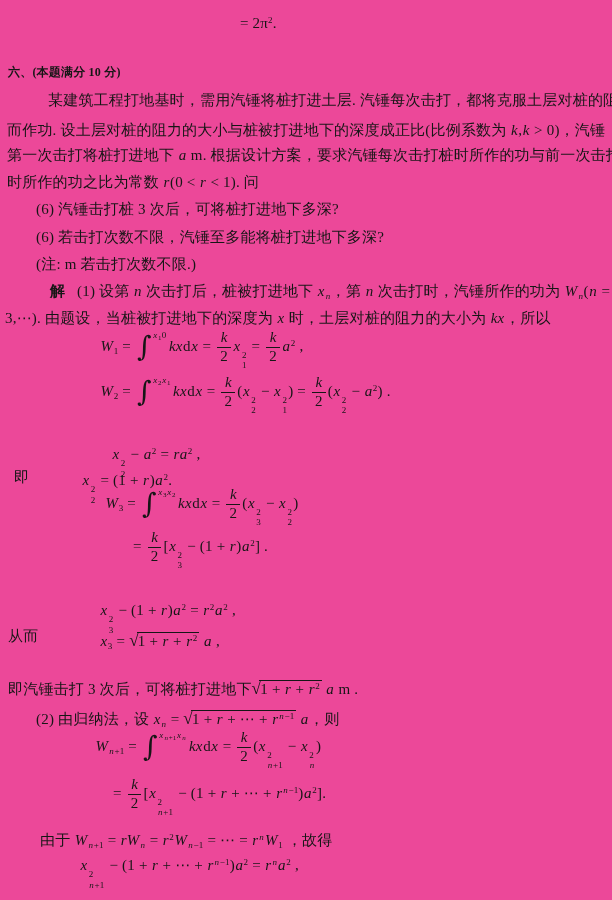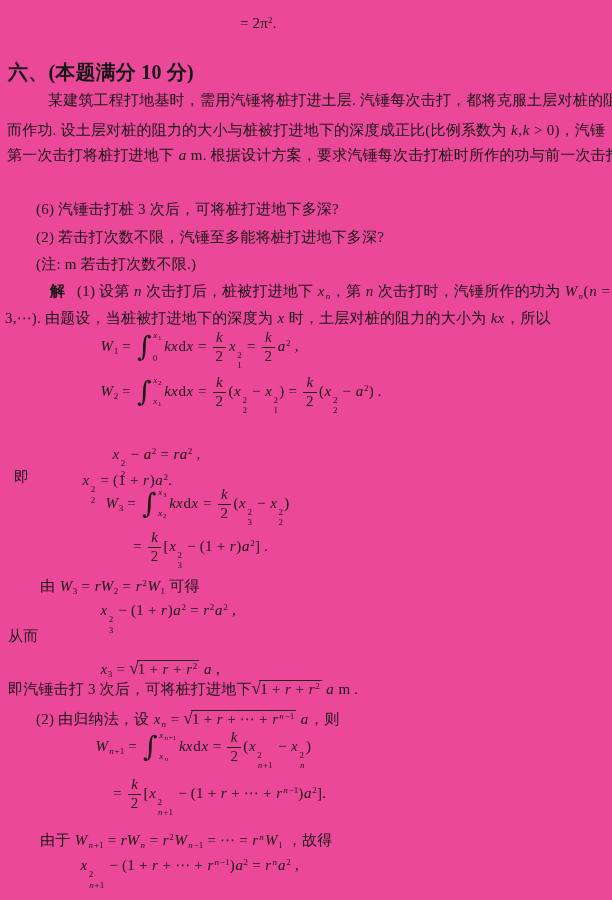--- a/index.html
+++ b/index.html
@@ -15,35 +15,35 @@
     width:612px; height:900px;
     background:#ec4899;
     overflow:hidden;
   }
   .ln {
     position:absolute;
     white-space:nowrap;
     line-height:20px;
     letter-spacing:0.2px;
   }
-  .heading { font-weight:bold; font-size:20px; }
+  .heading { font-weight:bold; font-size:12px; }
   i { font-family:"Liberation Serif","DejaVu Serif",serif; padding:0 0.5px; }
   sub { font-size:9px; vertical-align:-3px; }
   sup { font-size:9px; vertical-align:5px; }
   b { font-weight:bold; }
 
   
   .frac { display:inline-block; vertical-align:middle; text-align:center; line-height:1.05; margin:0 2px; }
   .frac .fn { display:block; border-bottom:1px solid #161616; padding:0 3px 1px; }
   .frac .fd { display:block; padding-top:1px; }
 
   
   .intg { display:inline-flex; align-items:center; vertical-align:middle; margin:0 2px; }
   .isign { font-size:28px; line-height:0.95; font-family:"DejaVu Serif",serif; }
-  .ilims { display:inline-flex; flex-direction:column; justify-content:space-between; height:32px; font-size:9px; line-height:1; margin-left:1px; }
+  .ilims { display:inline-flex; flex-direction:row; justify-content:space-between; height:32px; font-size:9px; line-height:1; margin-left:1px; }
   .ilims sub { font-size:7px; vertical-align:-2px; }
 
   
   .ss { display:inline-flex; flex-direction:column; align-items:flex-start; font-size:9px; line-height:1.2; vertical-align:-7px; margin:0 1px; }
 
   
   .sqrt { display:inline-block; white-space:nowrap; }
   .rsg { font-size:1.15em; }
   .rbar { border-top:1.2px solid #161616; padding:0 2px 0 1px; margin-left:-2px; }
 </style>
@@ -52,23 +52,24 @@
 
 <div class="page">
 
   <div class="ln" style="top:10px;left:240px">= 2π<sup>2</sup>.</div>
 
   <div class="ln heading" style="top:62px;left:8px">六、(本题满分 10 分)</div>
 
   <div class="ln" style="top:90px;left:48px">某建筑工程打地基时，需用汽锤将桩打进土层. 汽锤每次击打，都将克服土层对桩的阻力</div>
   <div class="ln" style="top:120px;left:7px">而作功. 设土层对桩的阻力的大小与桩被打进地下的深度成正比(比例系数为 <i>k</i>,<i>k</i> &gt; 0)，汽锤</div>
   <div class="ln" style="top:145px;left:7px">第一次击打将桩打进地下 <i>a</i> m. 根据设计方案，要求汽锤每次击打桩时所作的功与前一次击打</div>
+  <div class="ln" style="top:172px;left:7px">时所作的功之比为常数 <i>r</i>(0 &lt; <i>r</i> &lt; 1). 问</div>
 
   <div class="ln" style="top:199px;left:36px">(6) 汽锤击打桩 3 次后，可将桩打进地下多深?</div>
-  <div class="ln" style="top:227px;left:36px">(2) 若击打次数不限，汽锤至多能将桩打进地下多深?</div>
+  <div class="ln" style="top:227px;left:36px">(6) 若击打次数不限，汽锤至多能将桩打进地下多深?</div>
   <div class="ln" style="top:254px;left:36px">(注: m 若击打次数不限.)</div>
 
   <div class="ln" style="top:281px;left:50px"><b>解</b>&nbsp;&nbsp;&nbsp;(1) 设第 <i>n</i> 次击打后，桩被打进地下 <i>x</i><sub><i>n</i></sub>，第 <i>n</i> 次击打时，汽锤所作的功为 <i>W</i><sub><i>n</i></sub>(<i>n</i> = 1,2,</div>
   <div class="ln" style="top:308px;left:5px">3,⋯). 由题设，当桩被打进地下的深度为 <i>x</i> 时，土层对桩的阻力的大小为 <i>kx</i>，所以</div>
 
   <div class="ln" style="top:330px;left:100px"><i>W</i><sub>1</sub> = <span class="intg">
         <span class="isign">∫</span>
         <span class="ilims">
           <span><i>x</i><sub>1</sub></span>
           <span>0</span>
@@ -116,28 +117,27 @@
         <span>3</span>
       </span> − <i>x</i><span class="ss">
         <span>2</span>
         <span>2</span>
       </span>)</div>
   <div class="ln" style="top:530px;left:133px">= <span class="frac"><span class="fn"><i>k</i></span><span class="fd">2</span></span>[<i>x</i><span class="ss">
         <span>2</span>
         <span>3</span>
       </span> − (1 + <i>r</i>)<i>a</i><sup>2</sup>] .</div>
 
-  <div class="ln" style="top:573px;left:40px">由 <i>W</i><sub>3</sub> = <i>rW</i><sub>2</sub> = <i>r</i><sup>2</sup><i>W</i><sub>1</sub> 可得</div>
   <div class="ln" style="top:597px;left:100px"><i>x</i><span class="ss">
         <span>2</span>
         <span>3</span>
       </span> − (1 + <i>r</i>)<i>a</i><sup>2</sup> = <i>r</i><sup>2</sup><i>a</i><sup>2</sup> ,</div>
 
   <div class="ln" style="top:626px;left:8px">从而</div>
-  <div class="ln" style="top:656px;left:100px"><i>x</i><sub>3</sub> = <span class="sqrt"><span class="rsg">√</span><span class="rbar">1 + <i>r</i> + <i>r</i><sup>2</sup></span></span> <i>a</i> ,</div>
+  <div class="ln" style="top:628px;left:100px"><i>x</i><sub>3</sub> = <span class="sqrt"><span class="rsg">√</span><span class="rbar">1 + <i>r</i> + <i>r</i><sup>2</sup></span></span> <i>a</i> ,</div>
 
   <div class="ln" style="top:676px;left:8px">即汽锤击打 3 次后，可将桩打进地下<span class="sqrt"><span class="rsg">√</span><span class="rbar">1 + <i>r</i> + <i>r</i><sup>2</sup></span></span> <i>a</i> m .</div>
 
   <div class="ln" style="top:706px;left:36px">(2) 由归纳法，设 <i>x</i><sub><i>n</i></sub> = <span class="sqrt"><span class="rsg">√</span><span class="rbar">1 + <i>r</i> + ⋯ + <i>r</i><sup><i>n</i>−1</sup></span></span> <i>a</i>，则</div>
 
   <div class="ln" style="top:730px;left:95px"><i>W</i><sub><i>n</i>+1</sub> = <span class="intg">
         <span class="isign">∫</span>
         <span class="ilims">
           <span><i>x</i><sub><i>n</i>+1</sub></span>
           <span><i>x</i><sub><i>n</i></sub></span>

